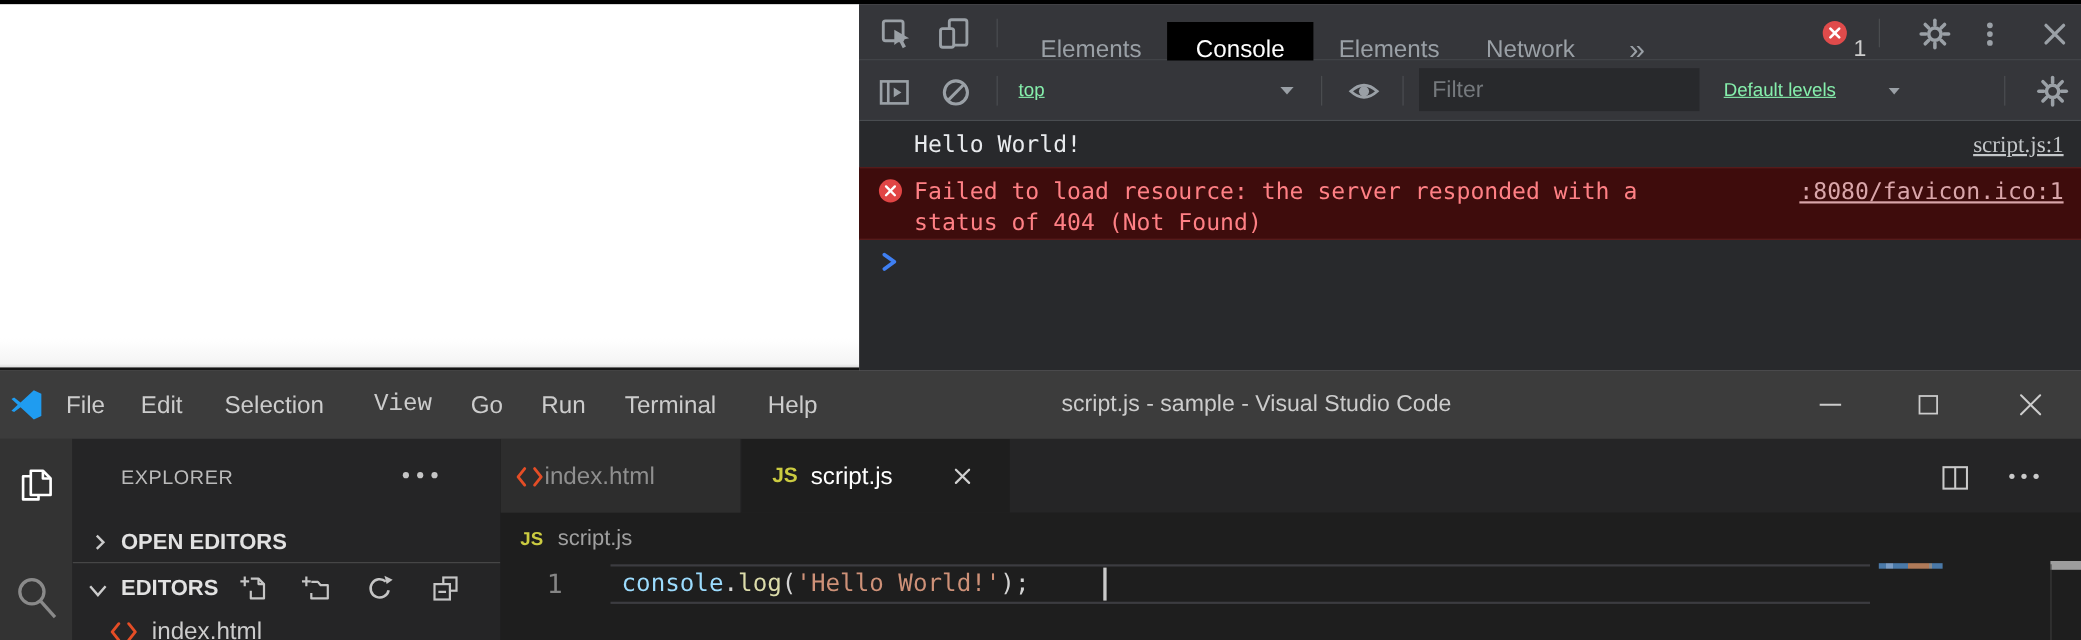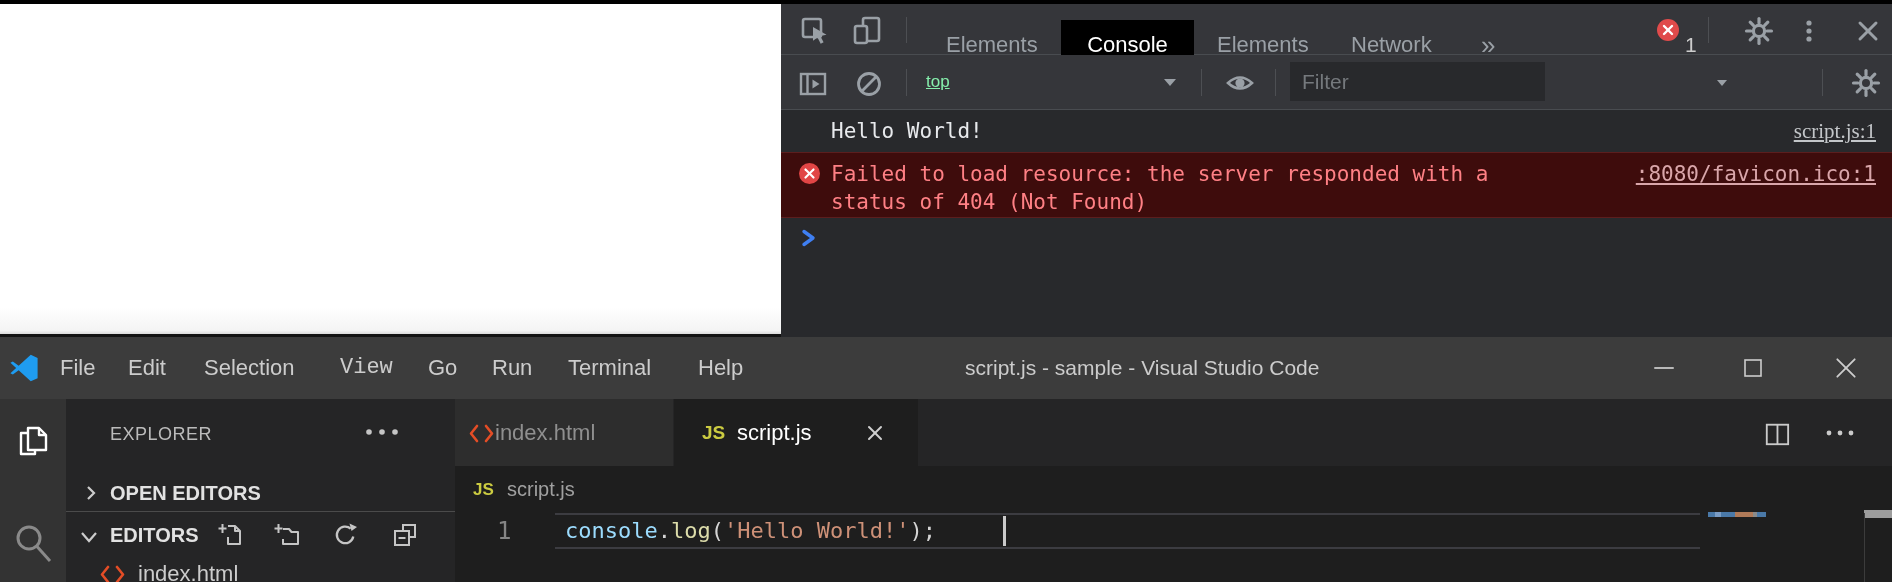--- a/index.html
+++ b/index.html
@@ -178,20 +178,21 @@
       <span class="dt-icon" style="left:444px; top:13px;">
         <svg width="30" height="30" viewBox="0 0 30 30">
             <path d="M3 15 Q15 4 27 15 Q15 26 3 15 Z" fill="none" stroke="currentColor" stroke-width="2.6"></path>
             <circle cx="15" cy="15" r="4.6" fill="currentColor"></circle>
           </svg>
       </span>
       <div class="dt-sep" style="left:494px; top:14px; height:27px;"></div>
 
       <input id="dt-filter-input" type="text" placeholder="Filter" style="">
 
+      <span class="dt-toolbar-label" style="left:786px;">Default levels</span>
       <span class="caret" style="left:936px; top:25px; border-left-width:5px; border-right-width:5px; border-top-width:6px;"></span>
       <div class="dt-sep" style="left:1041px; top:14px; height:27px;"></div>
       <span class="dt-icon" style="left:1070px; top:13px;">
         <svg width="30" height="30" viewBox="0 0 30 30">
             <g fill="none" stroke="currentColor" stroke-width="3.2" stroke-linecap="round">
               <circle cx="15" cy="15" r="5.6"></circle>
               <line x1="15" y1="2.5" x2="15" y2="7"></line>
               <line x1="15" y1="23" x2="15" y2="27.5"></line>
               <line x1="2.5" y1="15" x2="7" y2="15"></line>
               <line x1="23" y1="15" x2="27.5" y2="15"></line>

